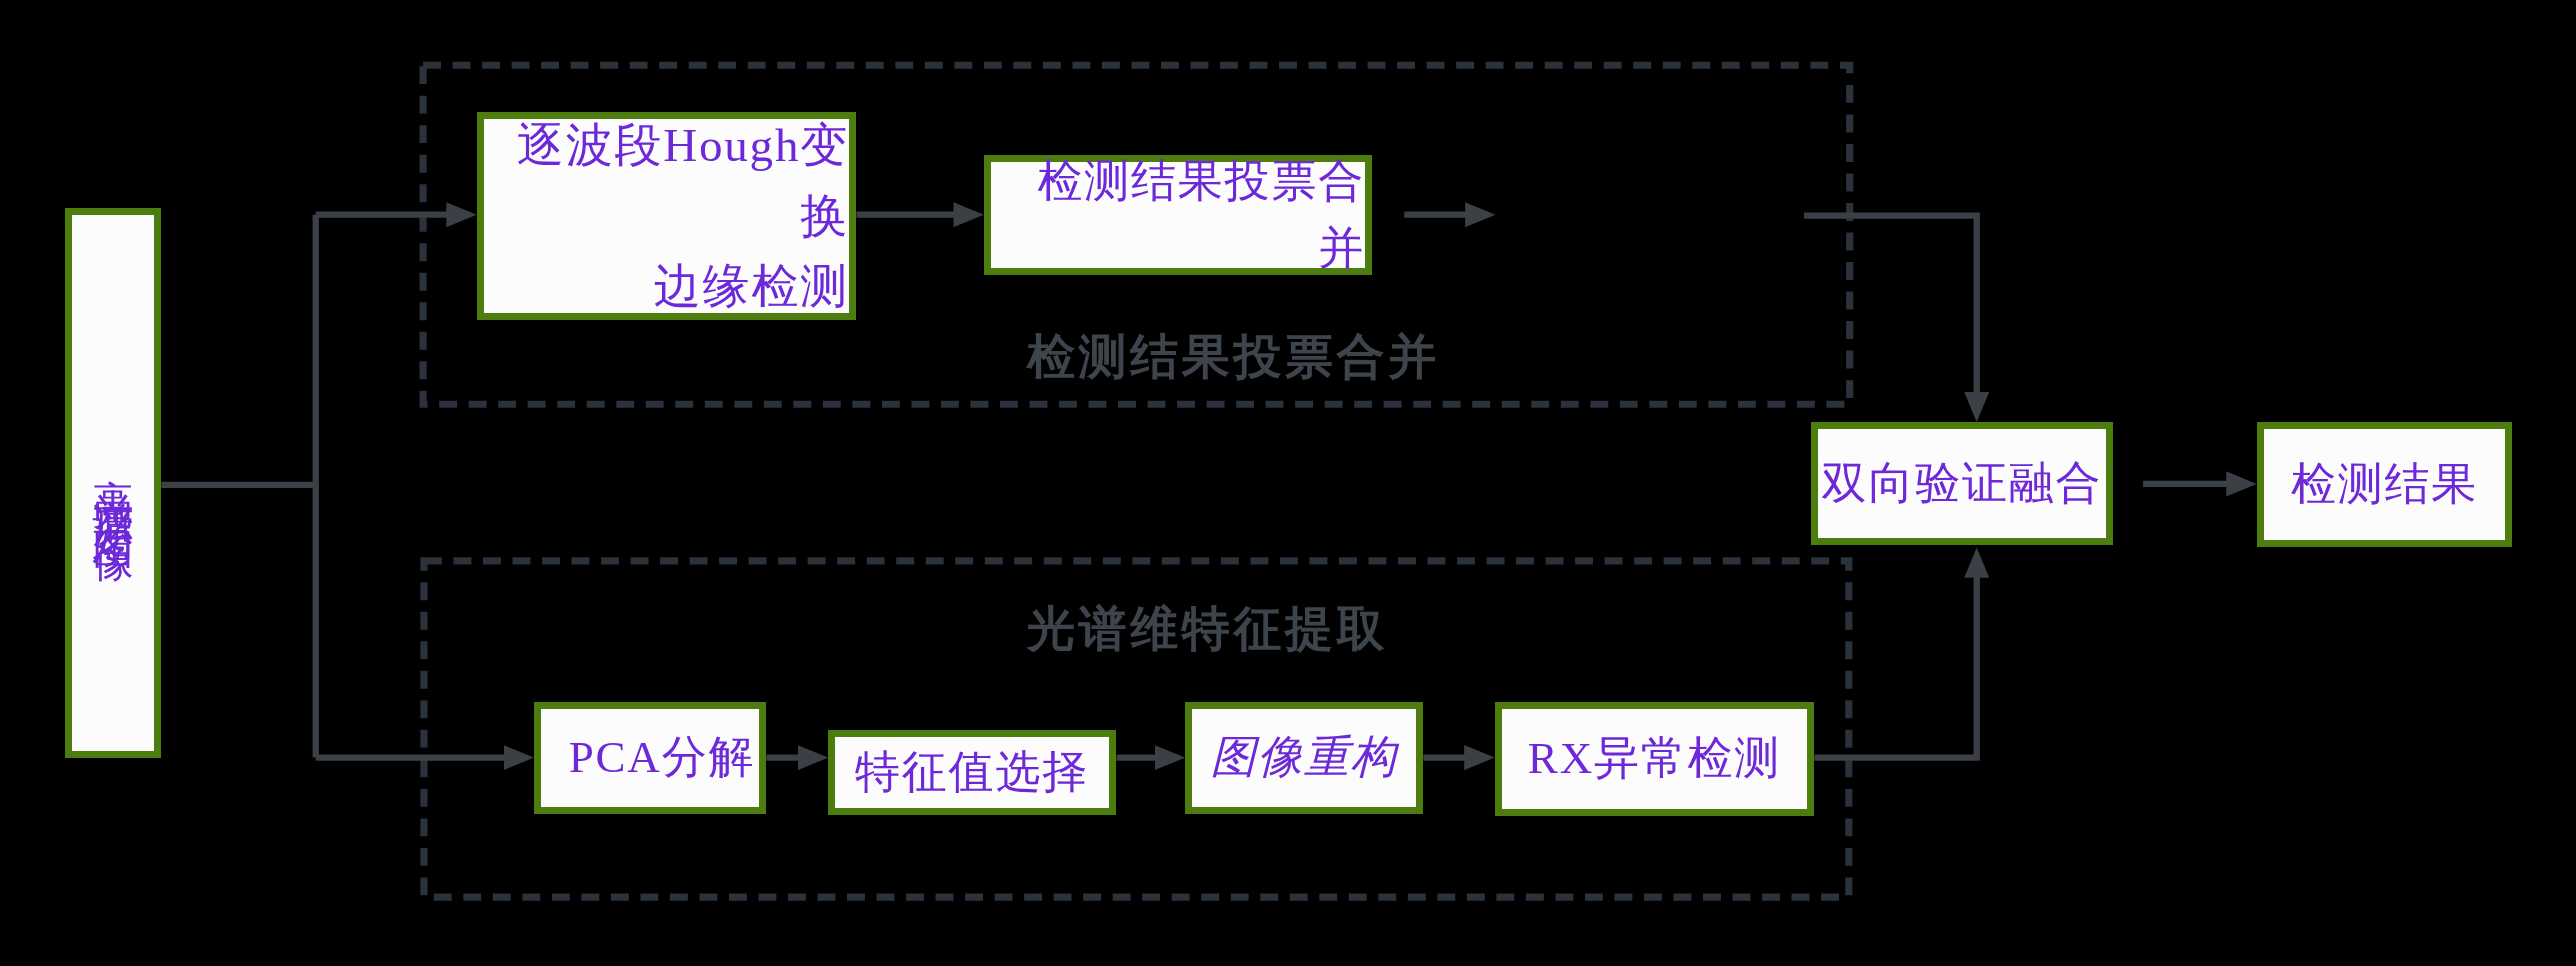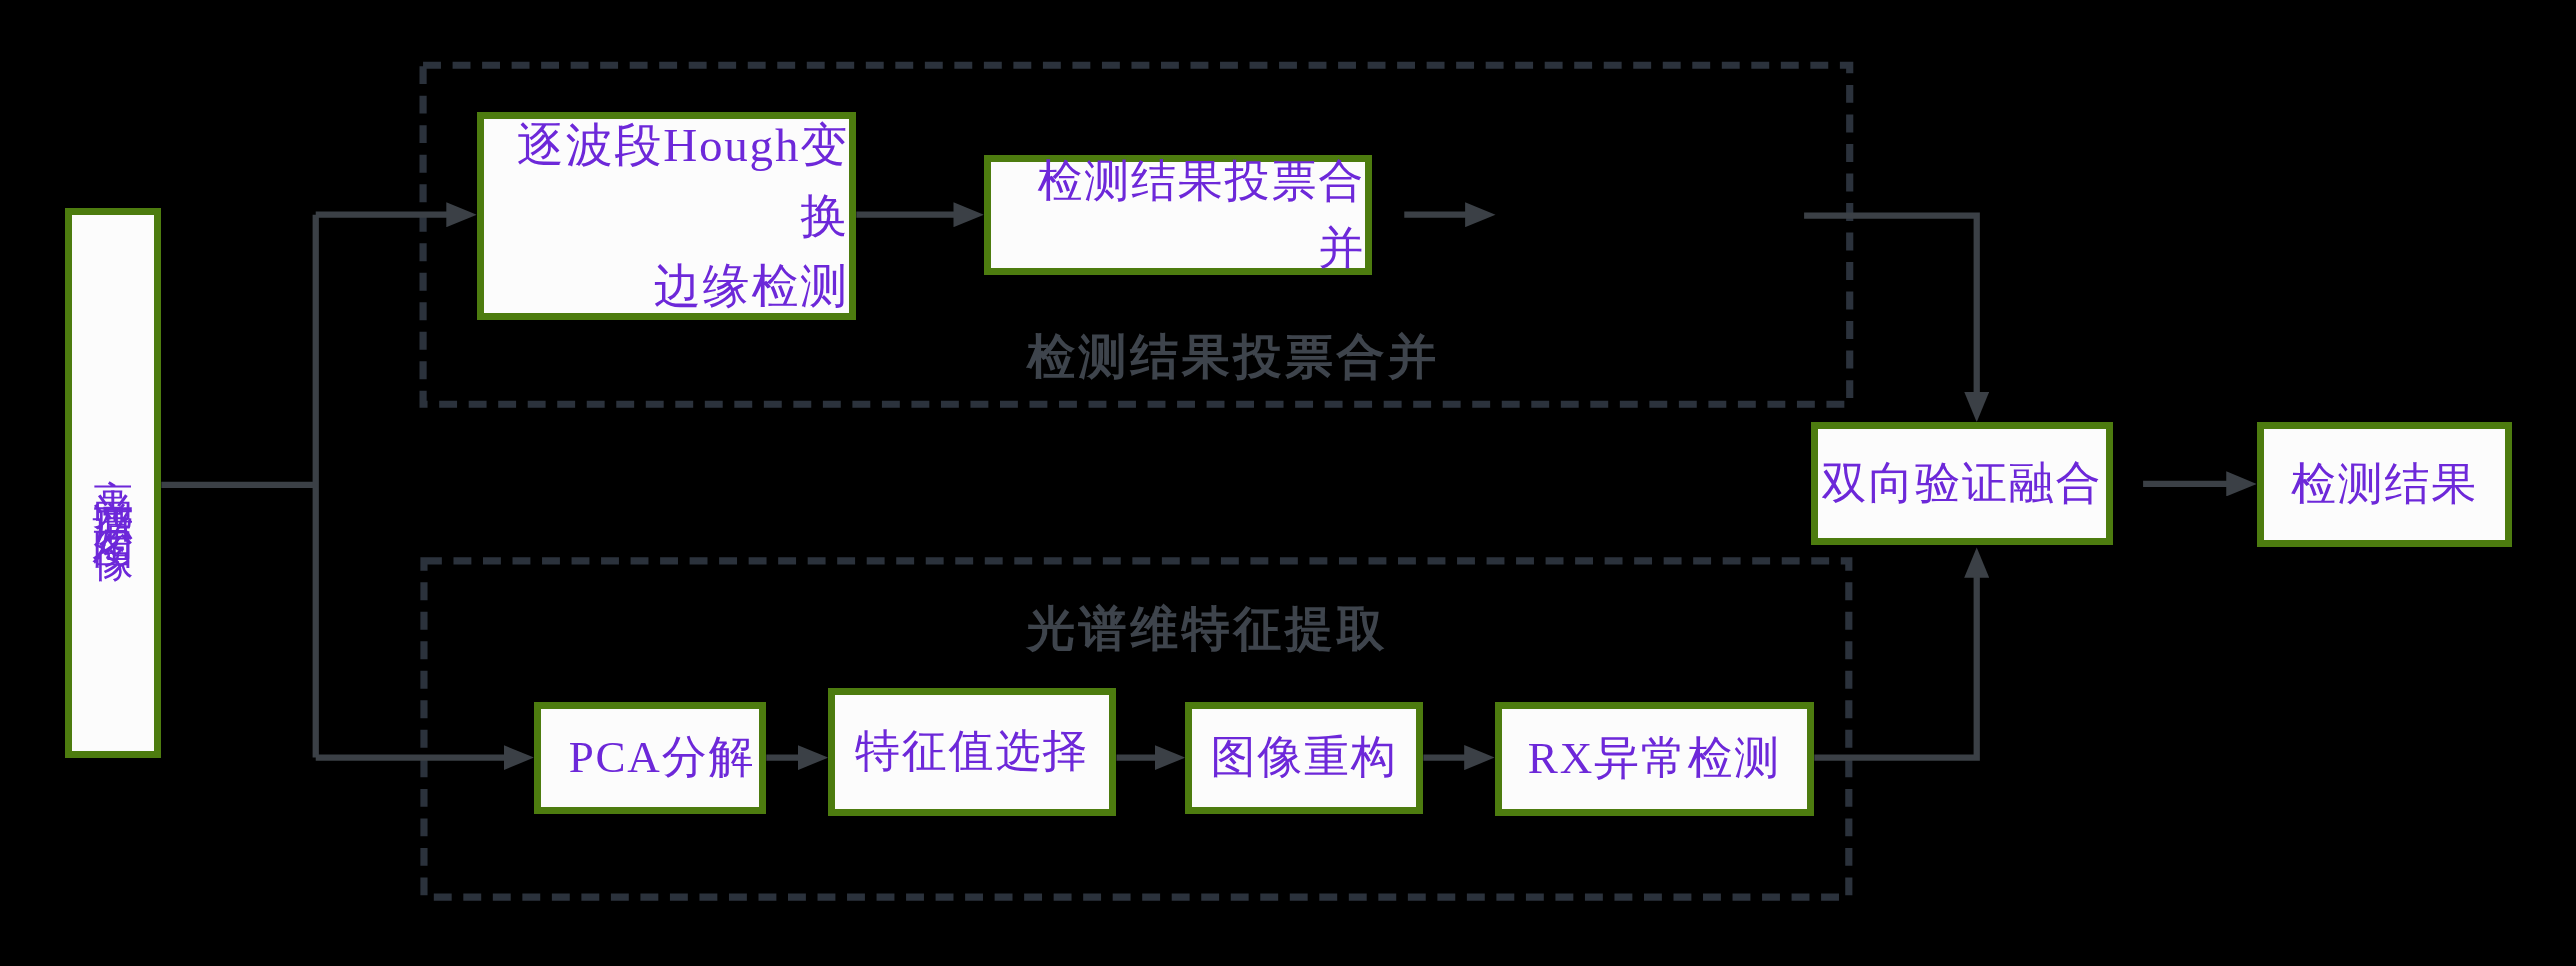--- a/index.html
+++ b/index.html
@@ -34,22 +34,22 @@
     writing-mode: vertical-rl;
     text-orientation: upright;
     font-size: 41px;
     letter-spacing: 10.7px;
     line-height: 1;
   }
   .node.hough   { left: 477px;  top: 112px; width: 379px; height: 208px; font-size: 47px; }
   .node.vote    { left: 984px; top: 155px; width: 388px; height: 120px; }
   .node.thresh  { left: 1496px; top: 155px; width: 309px; height: 120px; }
   .node.pca     { left: 534px;  top: 702px; width: 232px; height: 112px; padding-left: 24px; }
-  .node.eigen   { left: 828px;  top: 688px; width: 288px; height: 128px; }
-  .node.recon   { left: 1185px; top: 702px; width: 238px; height: 112px; }
+  .node.eigen   { left: 828px;  top: 730px; width: 288px; height: 85px; }
+  .node.recon   { left: 1185px; top: 702px; width: 238px; height: 112px; font-style: italic; }
   .node.rx      { left: 1495px; top: 702px; width: 319px; height: 114px; }
   .node.fusion  { left: 1811px; top: 422px; width: 302px; height: 123px; }
   .node.result  { left: 2257px; top: 422px; width: 255px; height: 125px; }
 
   .hough-lines { display: flex; flex-direction: column; }
 
   .section-label {
     position: absolute;
     color: #3e444c;
     font-size: 48px;

